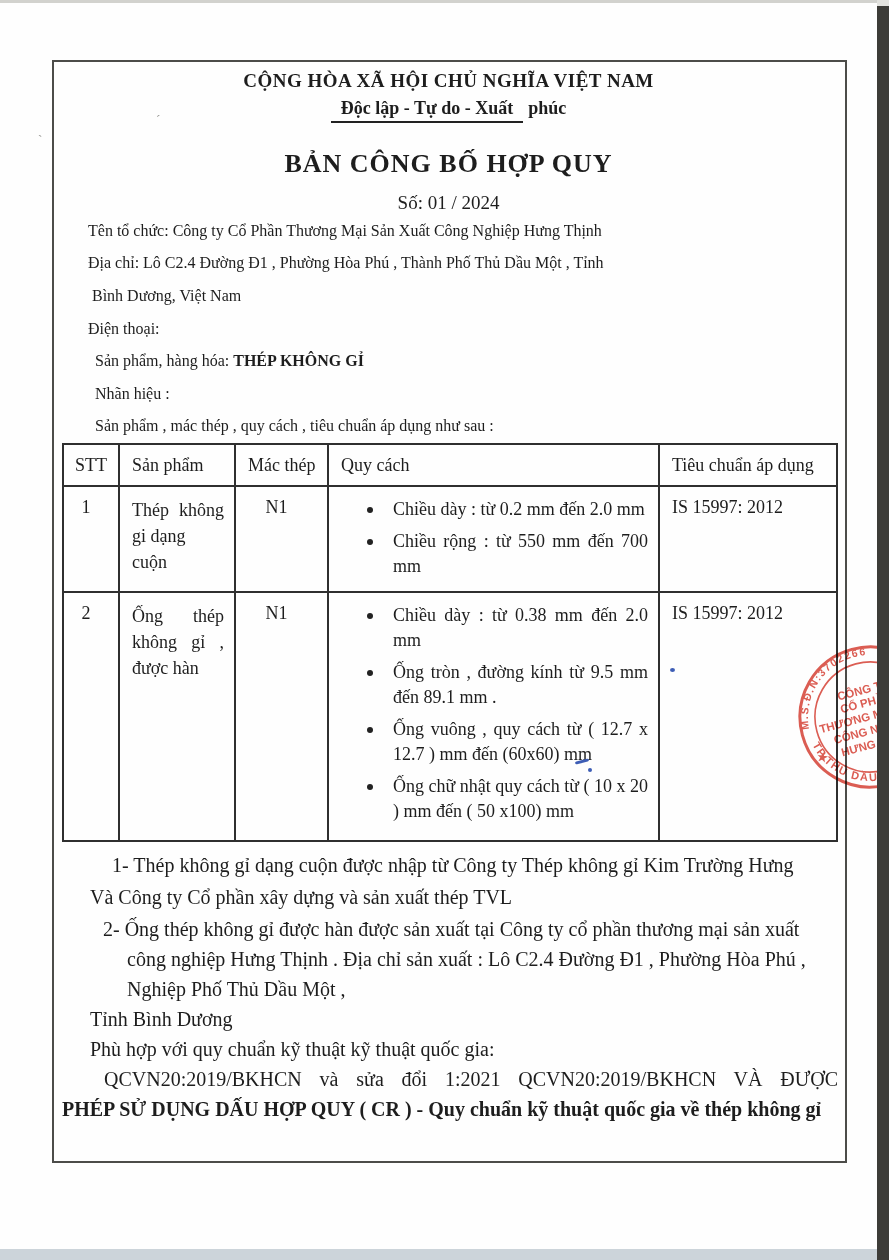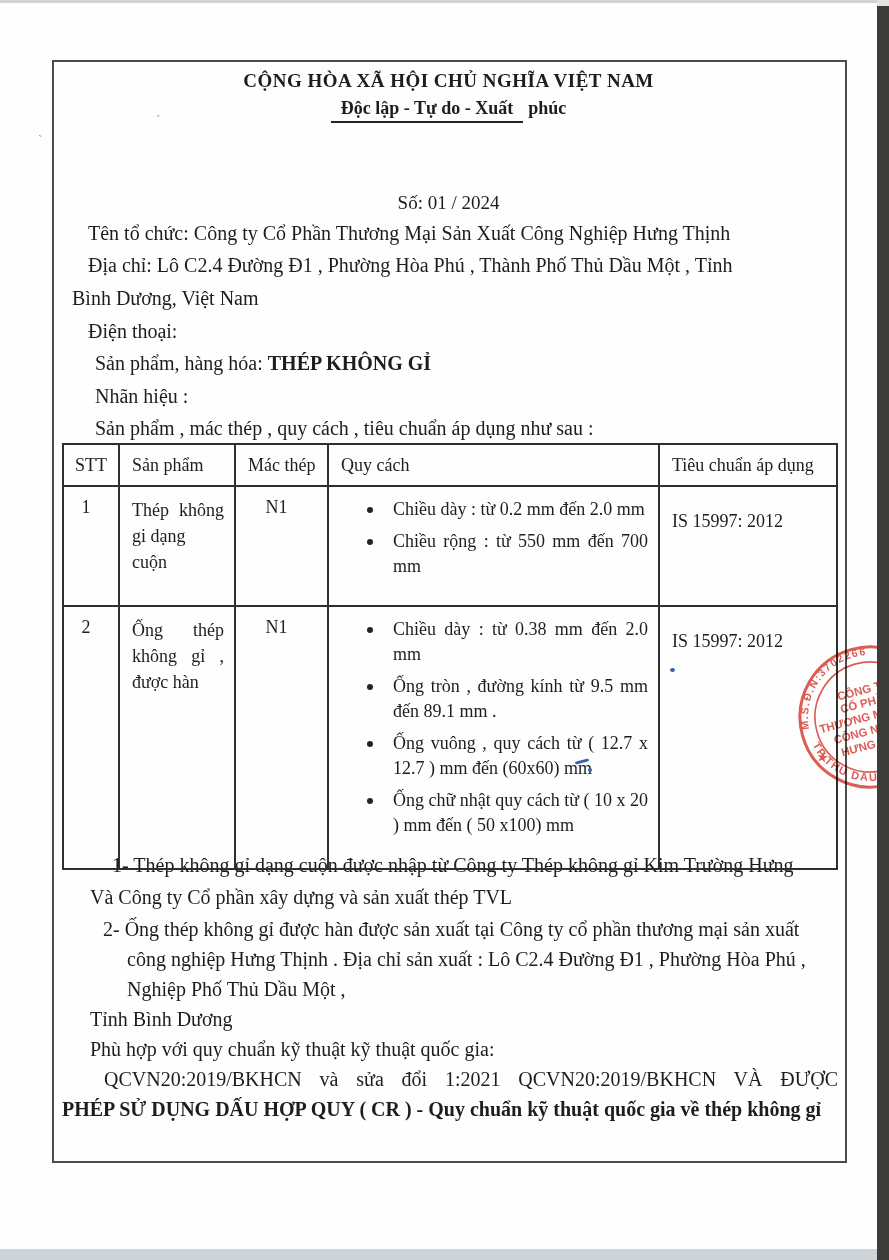--- a/index.html
+++ b/index.html
@@ -18,35 +18,35 @@
     border:2px solid #4c4c49; z-index:1;
   }
   .abs { position:absolute; white-space:nowrap; }
   .center-line { position:absolute; left:52px; width:793px; text-align:center; white-space:nowrap; }
   .republic { top:70px; font-size:19px; font-weight:bold; letter-spacing:0.5px; }
   .motto    { top:98px; font-size:18px; font-weight:bold; }
   .motto .ul { border-bottom:2px solid #222; padding:0 10px 2px 10px; display:inline-block; }
   .motto .sfx { margin-left:5px; }
   .doc-title { top:149px; font-size:26px; font-weight:bold; letter-spacing:1px; }
   .doc-no    { top:192px; font-size:19px; }
-  .info  { font-size:20px; }
+  .info  { font-size:16px; }
   .bold  { font-weight:bold; }
   .notes { font-size:20px; }
   .jl { text-align:justify; text-align-last:justify; white-space:normal; }
   
   table.conf {
     position:absolute; left:62px; top:443px; width:774px;
     border-collapse:collapse; table-layout:fixed; z-index:2;
     font-size:18px;
   }
   table.conf th, table.conf td { border:2px solid #2f2f2f; font-weight:normal; vertical-align:top; }
   table.conf th { height:40px; vertical-align:middle; text-align:left; padding:0 0 0 12px; }
   table.conf th.c, table.conf td.c { text-align:center; padding-left:0; }
   td.pad { padding:10px 10px 0 12px; }
-  td.std { padding:24px 6px 0 12px; }
+  td.std { padding:10px 6px 0 12px; }
   .pl { line-height:26px; }
   .bullets { position:relative; padding:10px 10px 0 0; }
   .bullet { position:relative; padding-left:64px; margin-bottom:7px; line-height:25px; }
   .bullet .dot { position:absolute; left:38px; top:10px; width:6px; height:6px; background:#222; border-radius:50%; }
   .b-line { white-space:normal; }
   .row1 td { height:94px; }
   .row2 td { height:237px; }
   
   .stamp { position:absolute; left:793px; top:641px; z-index:3; mix-blend-mode:multiply; opacity:0.92; }
   
@@ -60,25 +60,26 @@
 <body>
 
 <div class="page">
 
   <div class="frame"></div>
 
   <div class="center-line republic">CỘNG HÒA XÃ HỘI CHỦ NGHĨA VIỆT NAM</div>
   <div class="center-line motto">
     <span class="ul">Độc lập - Tự do - Xuất</span><span class="sfx">phúc</span>
   </div>
+  <div class="center-line doc-title">BẢN CÔNG BỐ HỢP QUY</div>
   <div class="center-line doc-no">Số: 01 / 2024</div>
 
   <div class="abs info" style="left:88px; top:222px;">Tên tổ chức: Công ty Cổ Phần Thương Mại Sản Xuất Công Nghiệp Hưng Thịnh</div>
   <div class="abs info" style="left:88px; top:254px;">Địa chỉ: Lô C2.4 Đường Đ1 , Phường Hòa Phú , Thành Phố Thủ Dầu Một , Tỉnh</div>
-  <div class="abs info" style="left:72px; top:287px;">Bình Dương, Việt Nam</div>
+  <div class="abs info" style="left:92px; top:287px;">Bình Dương, Việt Nam</div>
   <div class="abs info" style="left:88px; top:320px;">Điện thoại:</div>
   <div class="abs info" style="left:95px; top:352px;">
     <span>Sản phẩm, hàng hóa:</span>
     <span class="bold">THÉP KHÔNG GỈ</span>
   </div>
   <div class="abs info" style="left:95px; top:385px;">Nhãn hiệu :</div>
   <div class="abs info" style="left:95px; top:417px;">Sản phẩm , mác thép , quy cách , tiêu chuẩn áp dụng như sau :</div>
 
   <table class="conf">
     <colgroup>

